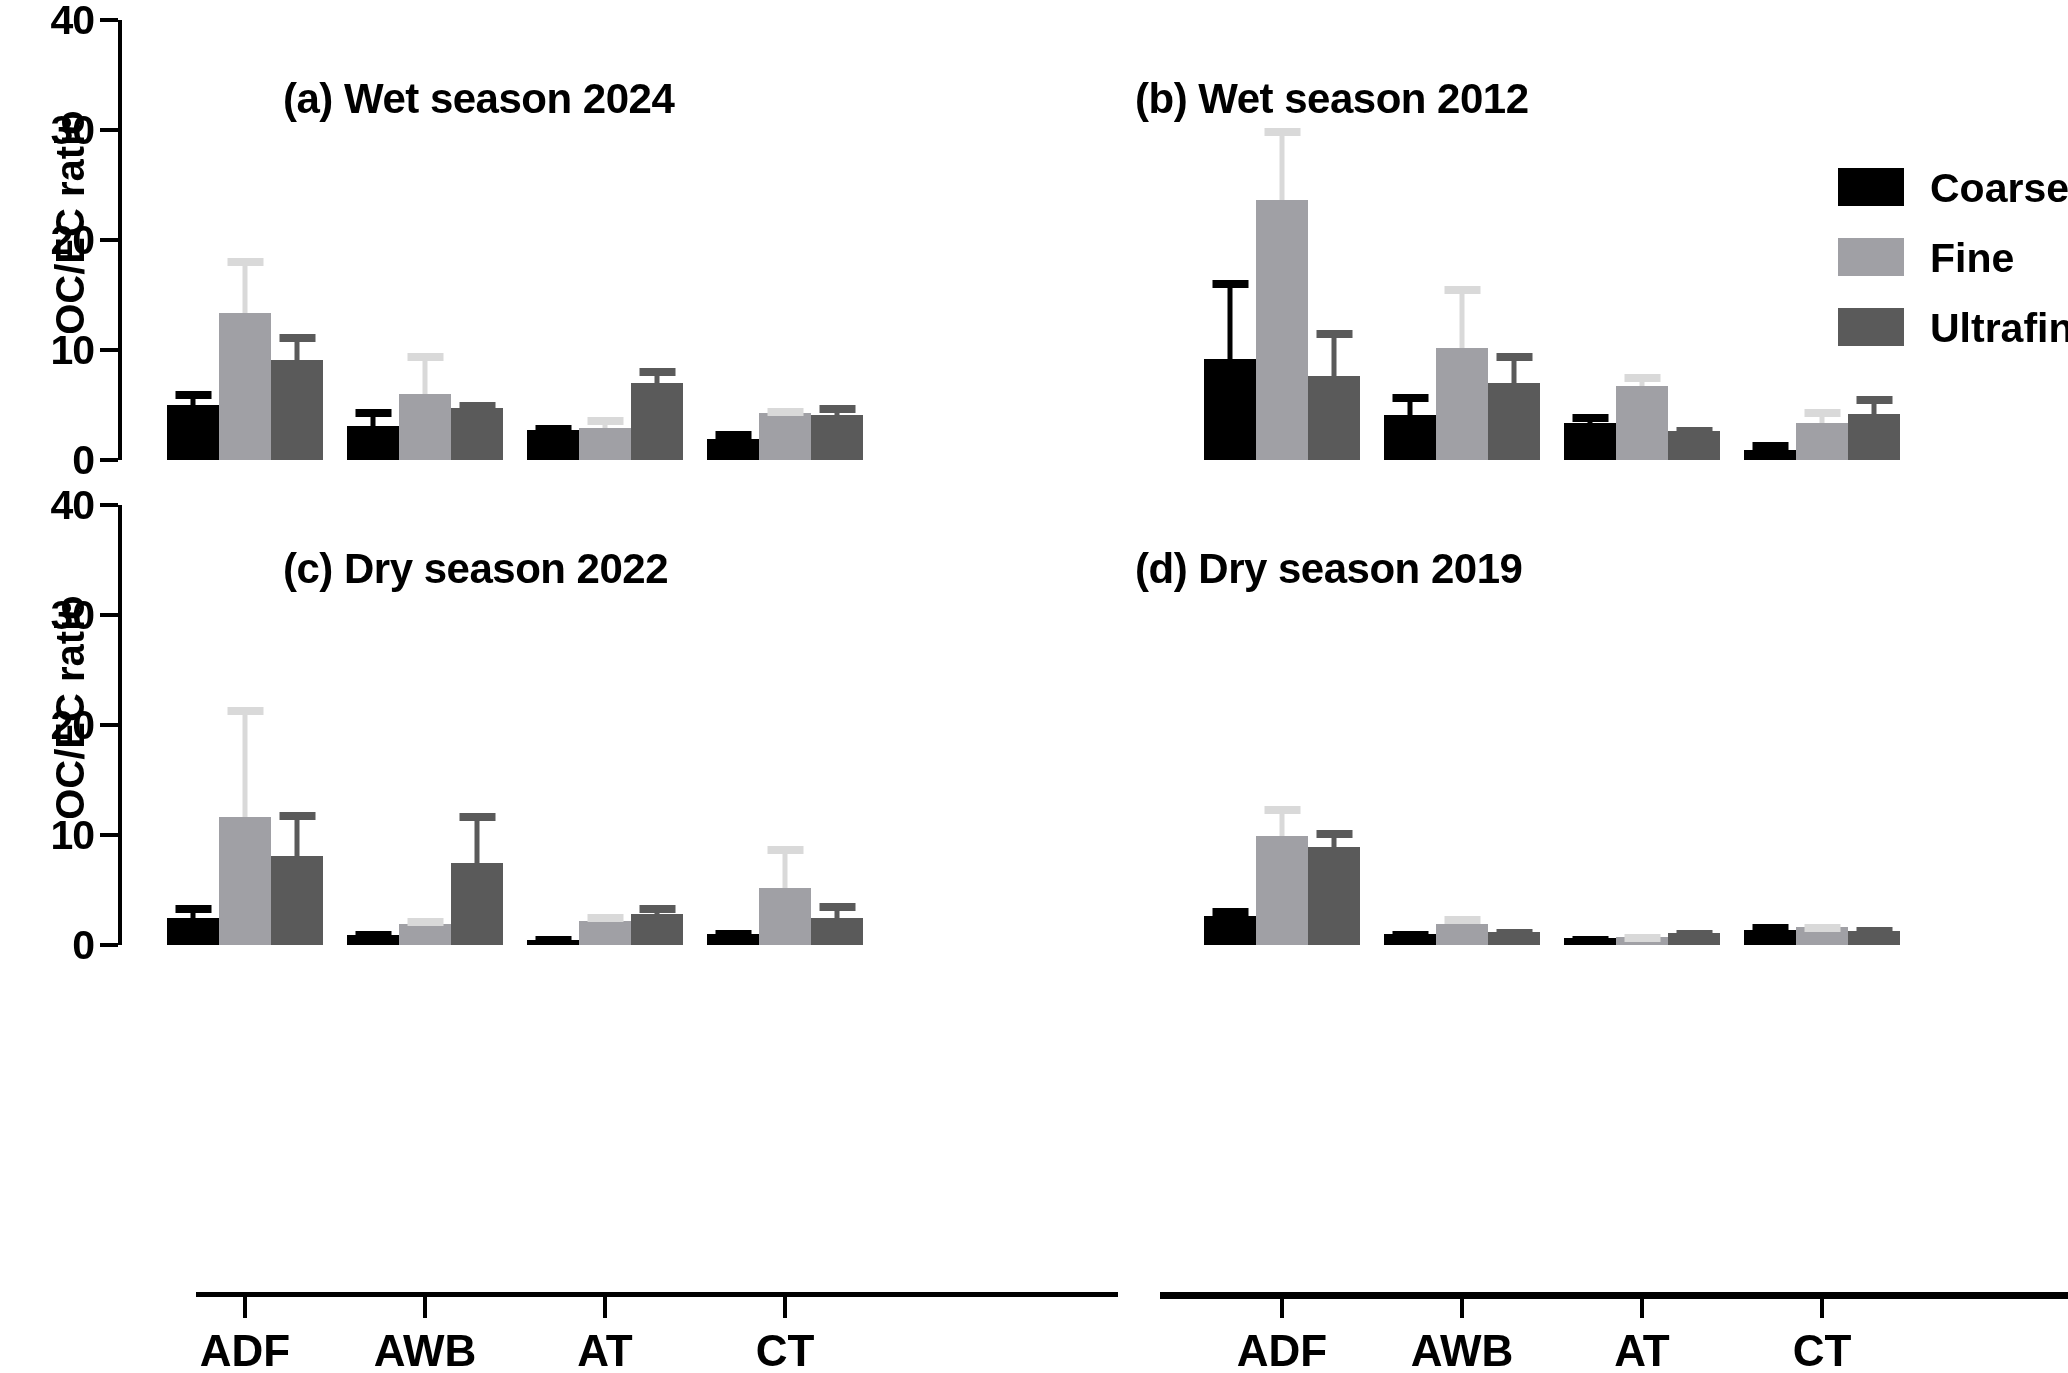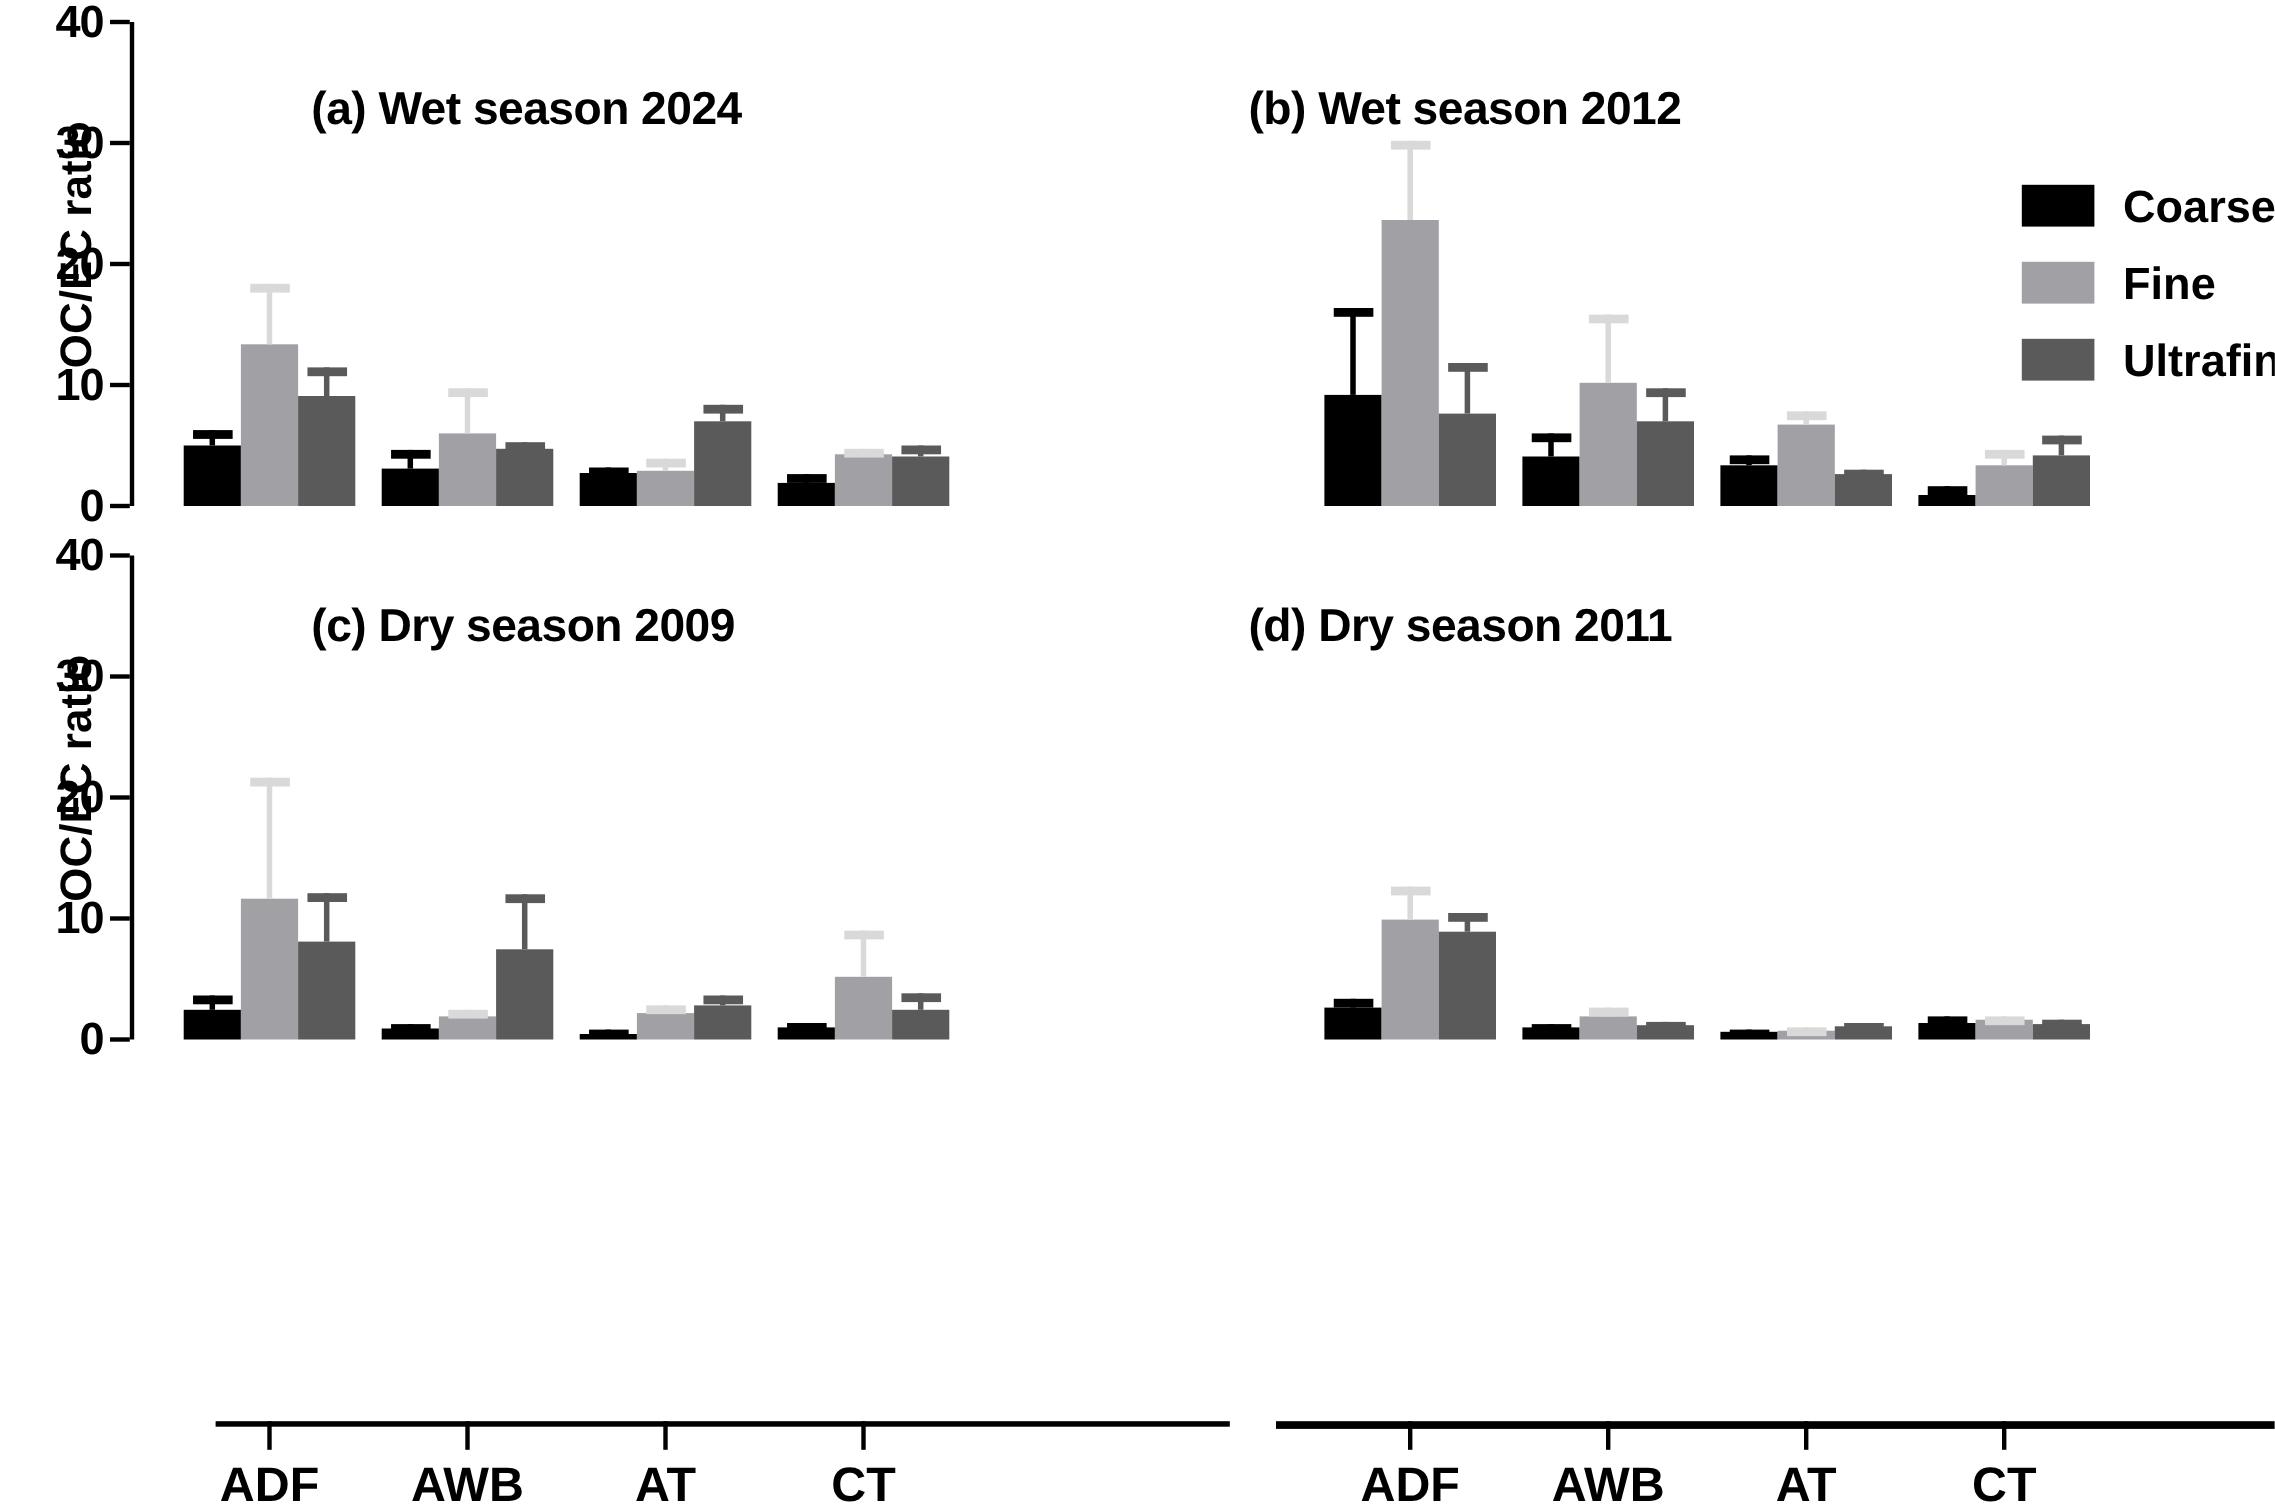--- a/index.html
+++ b/index.html
@@ -225,21 +225,21 @@
             </div>
           </div>
         </div>
       </div>
     <div class="panel-title" style="left:-20px; top:55px;">(b) Wet season 2012</div>
   </div>
 
   <div class="panel" id="panel-c" style="left:118px; top:505px; width:760px; height:440px;">
     <div class="yaxis-line"></div>
     <div class="ylabel" style="left:-178px; top:180px; width:260px; text-align:center;">OC/EC ratio</div>
-    <div class="panel-title" style="left:165px; top:40px;">(c) Dry season 2009</div>
+    <div class="panel-title" style="left:165px; top:40px;">(c) Dry season 2022</div>
     <div class="plotarea" id="plot-c" style="width:756px; height:440px;">
         <div class="group" style="left: 45px; width: 156px;">
           <div class="bar-wrap" title="Coarse ADF: 2.5" style="left: 0px; width: 52px; height: 100%;">
             <div class="bar" style="height: 27.5px; background: rgb(0, 0, 0);"></div>
             <div class="err" style="bottom: 27.5px; height: 12.1px; background: rgb(0, 0, 0);">
               <div class="err-cap" style="background: rgb(0, 0, 0);"></div>
             </div>
           </div>
           <div class="bar-wrap" title="Fine ADF: 11.6" style="left: 52px; width: 52px; height: 100%;">
             <div class="bar" style="height: 127.6px; background: rgb(160, 160, 165);"></div>
@@ -405,21 +405,21 @@
             </div>
           </div>
           <div class="bar-wrap" title="Ultrafine CT: 1.3" style="left: 104px; width: 52px; height: 100%;">
             <div class="bar" style="height: 14.3px; background: rgb(90, 90, 90);"></div>
             <div class="err" style="bottom: 14.3px; height: 3.3px; background: rgb(90, 90, 90);">
               <div class="err-cap" style="background: rgb(90, 90, 90);"></div>
             </div>
           </div>
         </div>
       </div>
-    <div class="panel-title" style="left:-20px; top:40px;">(d)  Dry season 2011</div>
+    <div class="panel-title" style="left:-20px; top:40px;">(d)  Dry season 2019</div>
   </div>
 
   <div class="xaxis" id="xaxis-left" style="left:196px; top:1292px; width:922px;">
       <div class="xtick" style="left: 47px;"></div>
       <div class="xtick-label" style="left: 49px;">ADF</div>
       <div class="xtick" style="left: 227px;"></div>
       <div class="xtick-label" style="left: 229px;">AWB</div>
       <div class="xtick" style="left: 407px;"></div>
       <div class="xtick-label" style="left: 409px;">AT</div>
       <div class="xtick" style="left: 587px;"></div>

